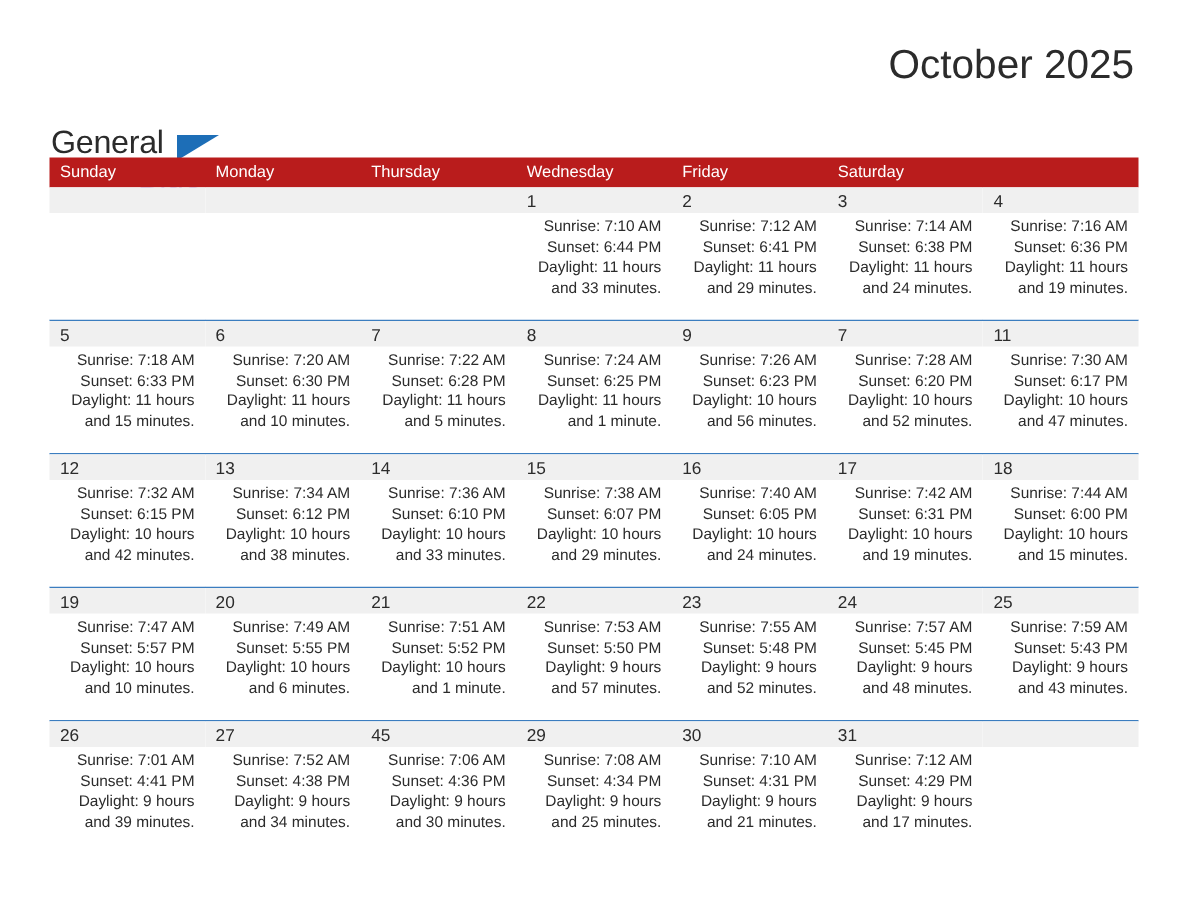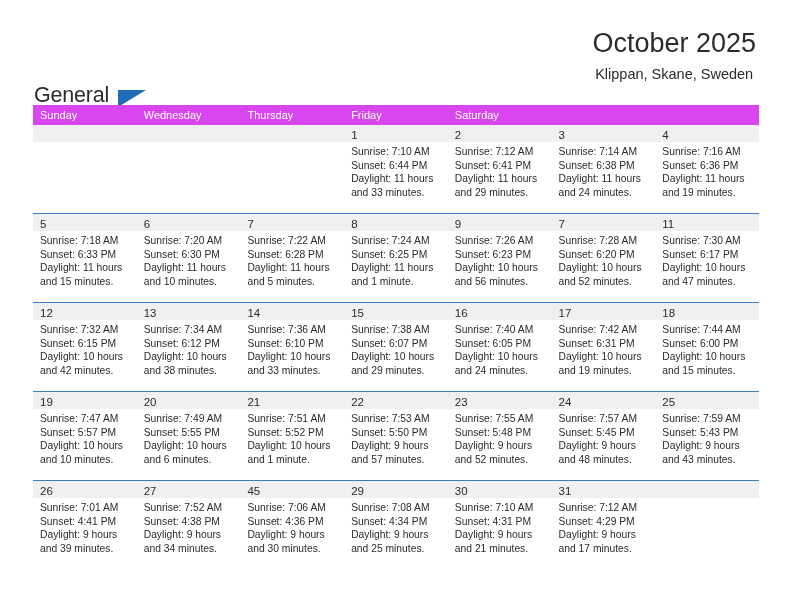--- a/index.html
+++ b/index.html
@@ -86,21 +86,21 @@
   
   .calendar {
     position: absolute;
     left: 33px;
     top: 105px;
     width: 726px;
   }
   .weekdays {
     display: grid;
     grid-template-columns: repeat(7, 1fr);
-    background: #d946ef;
+    background: #b91c1c;
     height: 20px;
   }
   .weekday {
     color: #ffffff;
     font-size: 11px;
     line-height: 20px;
     padding-left: 7px;
     box-sizing: border-box;
     white-space: nowrap;
   }
@@ -127,20 +127,21 @@
   .daycell.empty .numbar {
     background: #f0f0f0;
   }
   .daynum {
     font-size: 11.5px;
     color: #2b2b2b;
     line-height: 17px;
   }
   .info {
     padding: 3px 7px 0 7px;
+    text-align: right;
   }
   .info div {
     font-size: 10.3px;
     line-height: 13.6px;
     color: #2b2b2b;
     white-space: nowrap;
   }
 </style>
 </head>
 <body>
@@ -150,30 +151,30 @@
   <div class="header">
 
     <div class="brand">
       <span class="brand-general">General</span>
       <span class="brand-tri"></span>
       <span class="brand-blue">Blue</span>
     </div>
 
     <div class="title-block">
       <div class="cal-title">October 2025</div>
-      <div class="cal-subtitle">Klippan, Skane, Sweden</div>
     </div>
 
   </div>
 
   <div class="calendar">
     <div class="weekdays" id="weekday-row">
         <div class="weekday">Sunday</div>
+        <div class="weekday">Monday</div>
+        <div class="weekday">Thursday</div>
         <div class="weekday">Wednesday</div>
-        <div class="weekday">Thursday</div>
         <div class="weekday">Friday</div>
         <div class="weekday">Saturday</div>
       </div>
     <div id="weeks-container">
         <div class="week first">
           <div class="daycell empty">
             <div class="numbar"><span class="daynum"></span></div>
           </div>
           <div class="daycell empty">
             <div class="numbar"><span class="daynum"></span></div>

